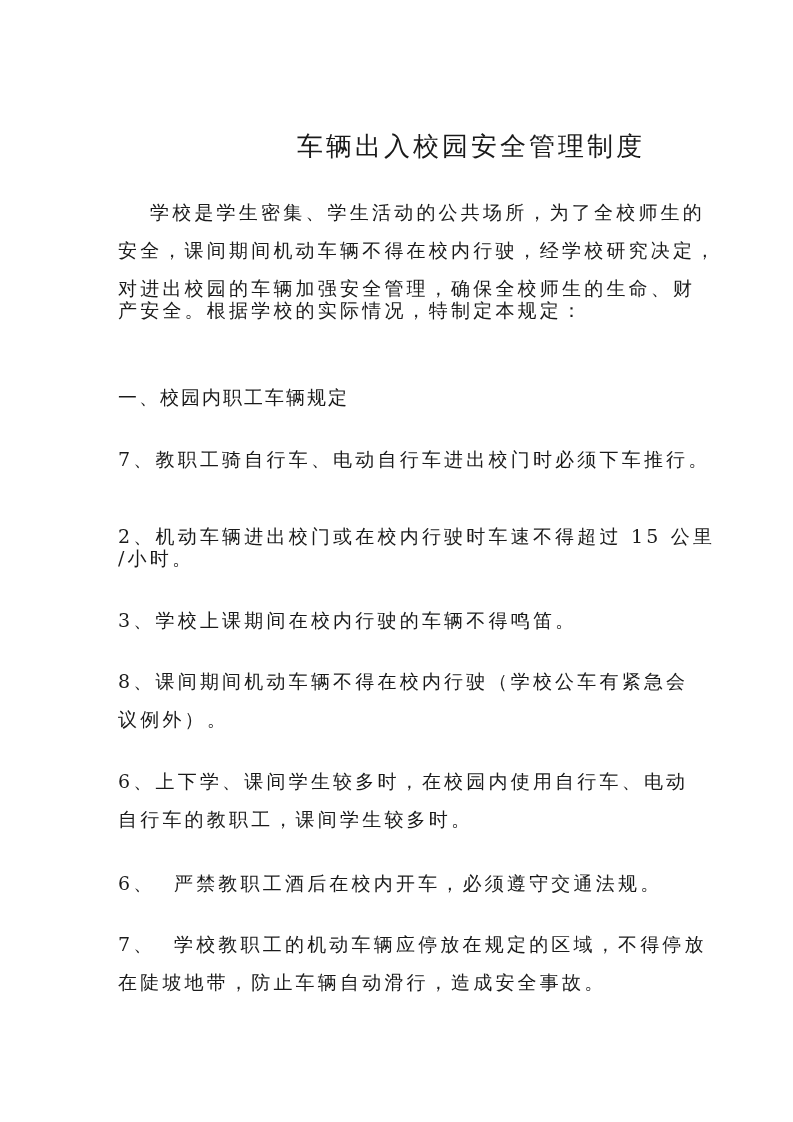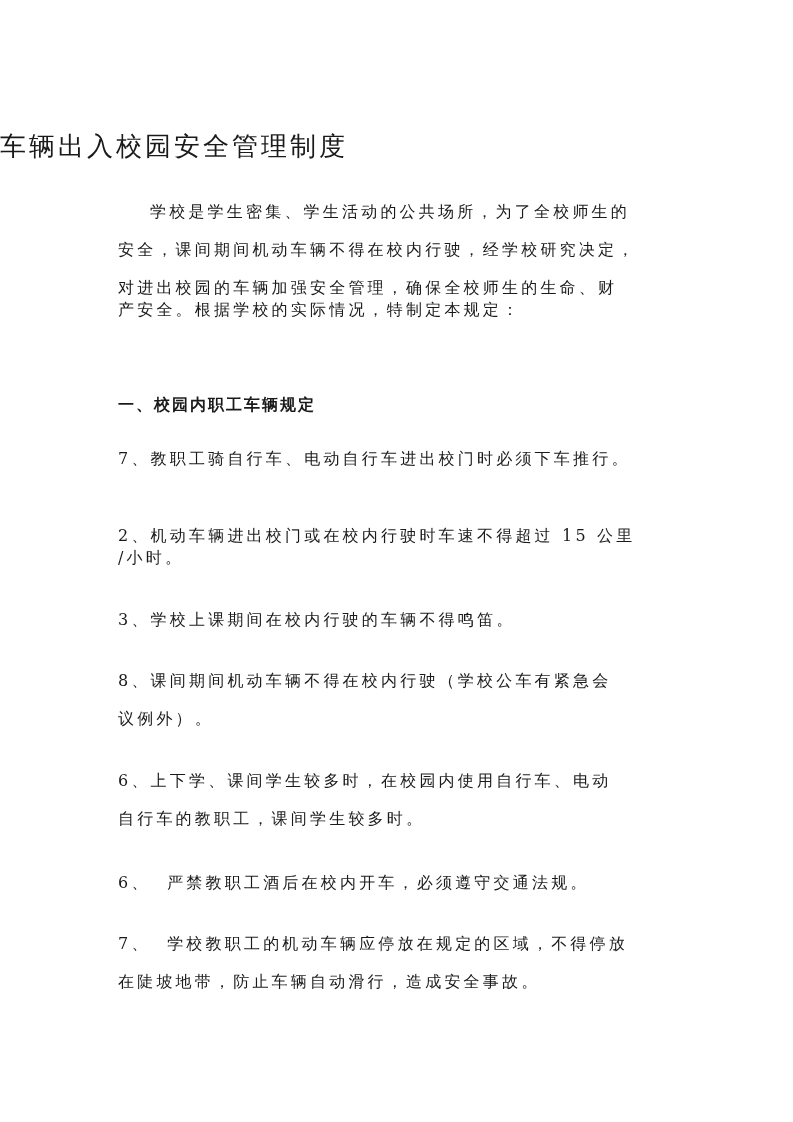--- a/index.html
+++ b/index.html
@@ -1,23 +1,23 @@
 <!DOCTYPE html>
 <html><head>
 <meta charset="utf-8">
 <style>
   html, body { margin:0; padding:0; background:#ffffff; }
   body { width:793px; height:1122px; position:relative; overflow:hidden;
          font-family: "DejaVu Serif", "Liberation Serif", serif; color:#1a1a1a; }
-  .title { position:absolute; left:0; width:645px; top:128px; text-align:left;
+  .title { position:absolute; left:0; width:645px; top:128px; text-align:right;
            font-size:26px; letter-spacing:3px; line-height:36px; }
-  .line { position:absolute; left:118px; width:560px; font-size:16px; line-height:26px;
+  .line { position:absolute; left:118px; width:560px; font-size:19px; line-height:26px;
           letter-spacing:3.2px; white-space:nowrap; }
   .indent { left:150px; }
-  .heading { font-weight:bold; letter-spacing:2px;margin-top:8px; }
+  .heading { font-weight:normal; letter-spacing:2px; }
 </style>
 </head>
 <body>
 
 <div>
   <div class="title">车辆出入校园安全管理制度</div>
 
   <div>
     <div class="line indent" style="top:199px">学校是学生密集、学生活动的公共场所，为了全校师生的</div>
     <div class="line" style="top:237px">安全，课间期间机动车辆不得在校内行驶，经学校研究决定，</div>

